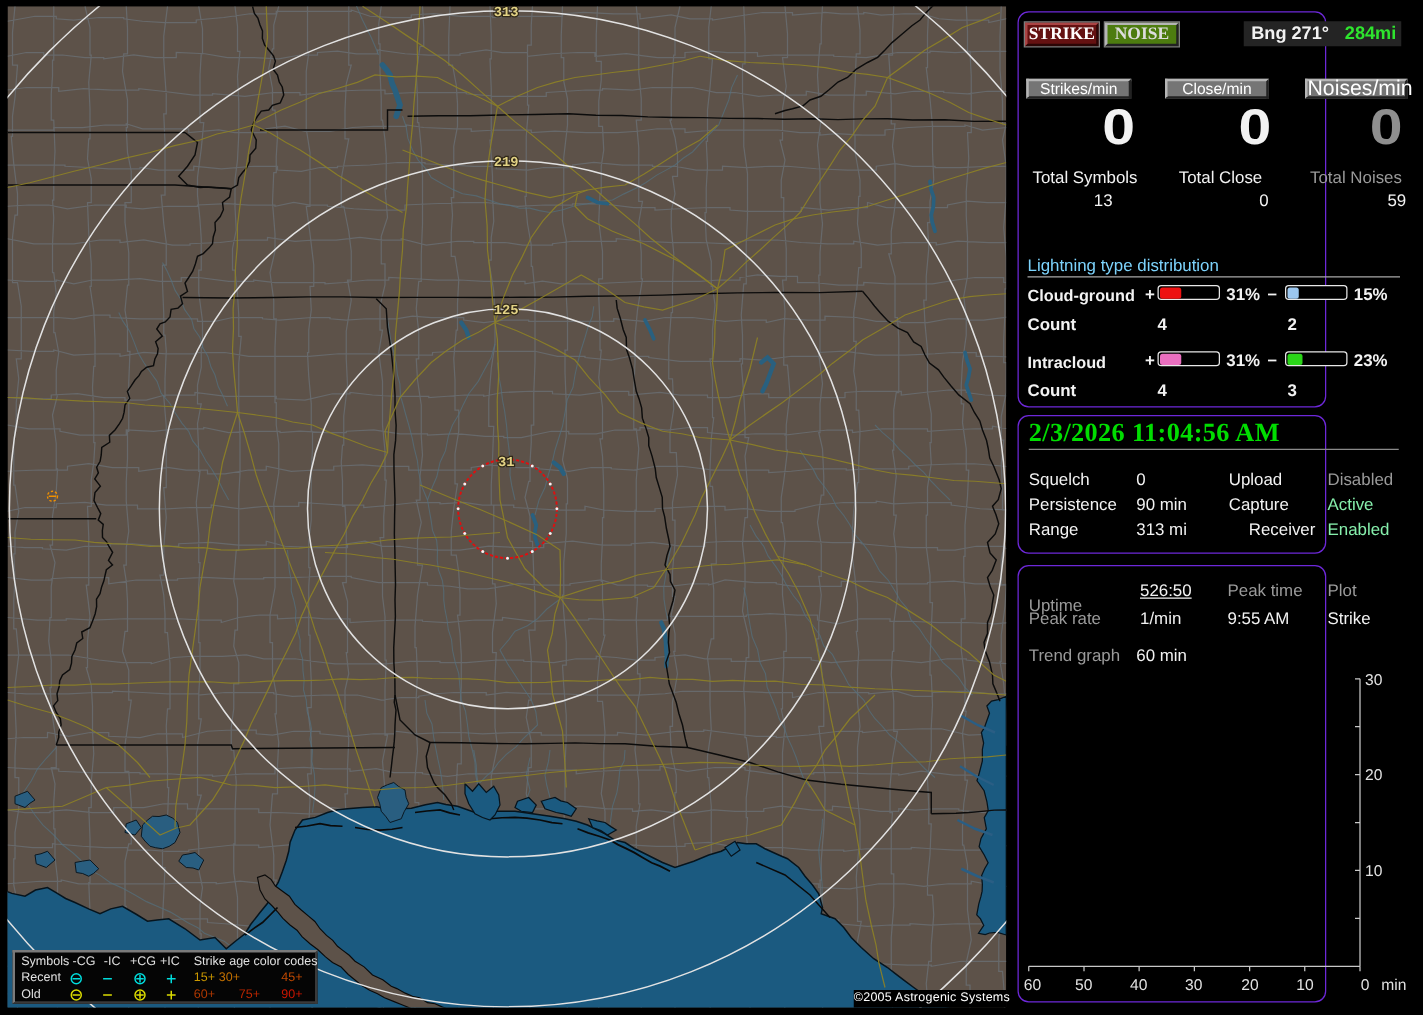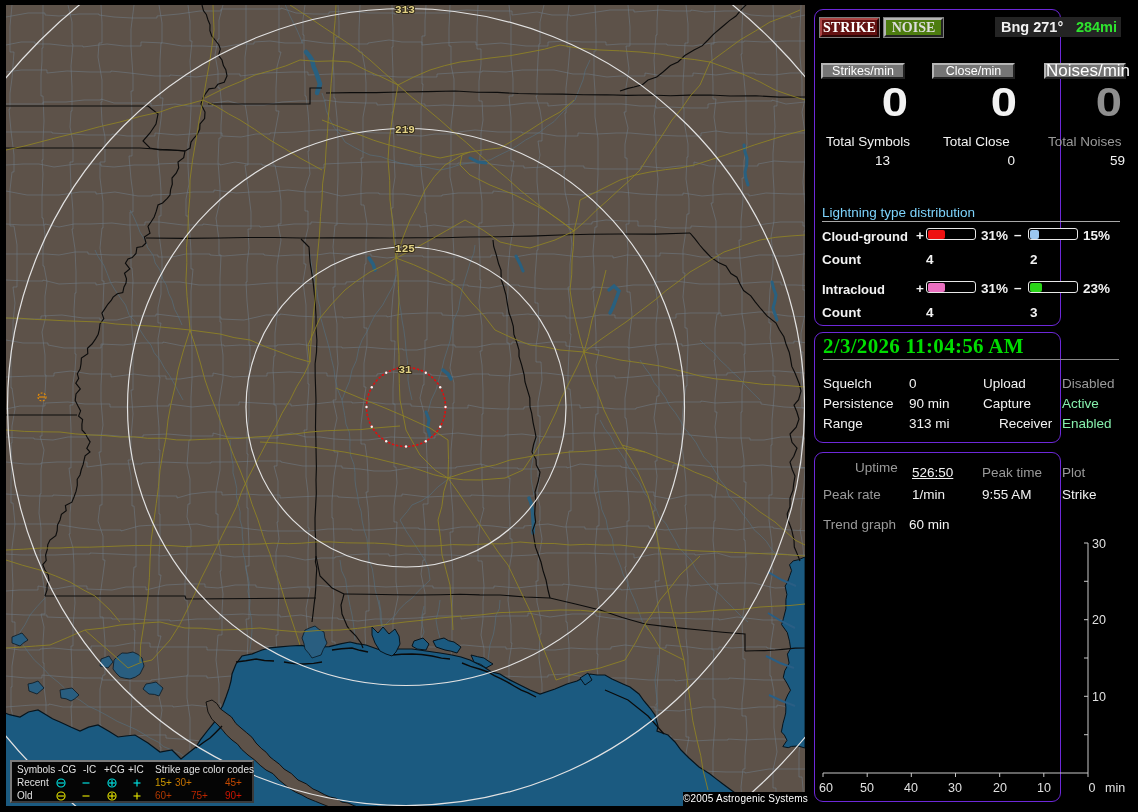--- a/index.html
+++ b/index.html
@@ -247,21 +247,21 @@
  <div class="abs white sm" style="left:94px;top:63px;">90 min</div>
  <div class="abs white sm" style="left:168px;top:63px;">Capture</div>
  <div class="abs sm green" style="left:247px;top:63px;">Active</div>
  <div class="abs white sm" style="left:8px;top:83px;">Range</div>
  <div class="abs white sm" style="left:94px;top:83px;">313 mi</div>
  <div class="abs white sm" style="left:184px;top:83px;">Receiver</div>
  <div class="abs sm green" style="left:247px;top:83px;">Enabled</div>
 </div>
 
 <div class="panel" id="p3">
- <div class="abs sm gray" style="left:8px;top:7px;margin-left:32px;">Uptime</div>
+ <div class="abs sm gray" style="left:8px;top:24px;">Uptime</div>
  <div class="abs white sm" style="left:97px;top:12px;text-decoration:underline;">526:50</div>
  <div class="abs sm gray" style="left:167px;top:12px;">Peak time</div>
  <div class="abs sm gray" style="left:247px;top:12px;">Plot</div>
  <div class="abs sm gray" style="left:8px;top:34px;">Peak rate</div>
  <div class="abs white sm" style="left:97px;top:34px;">1/min</div>
  <div class="abs white sm" style="left:167px;top:34px;">9:55 AM</div>
  <div class="abs white sm" style="left:247px;top:34px;">Strike</div>
  <div class="abs sm gray" style="left:8px;top:64px;">Trend graph</div>
  <div class="abs white sm" style="left:94px;top:64px;">60 min</div>
  <svg class="abs" style="left:0;top:0;" width="312" height="350" viewBox="0 0 312 350">

